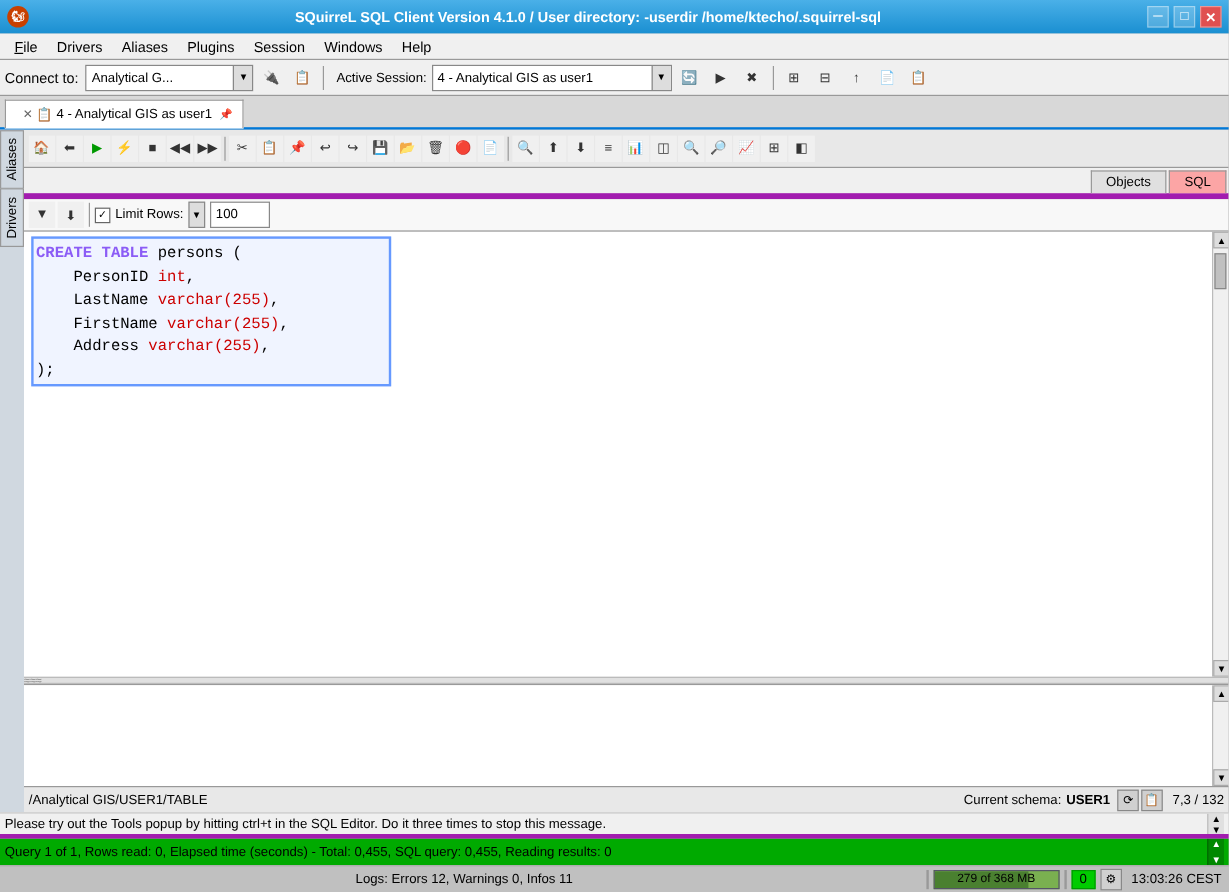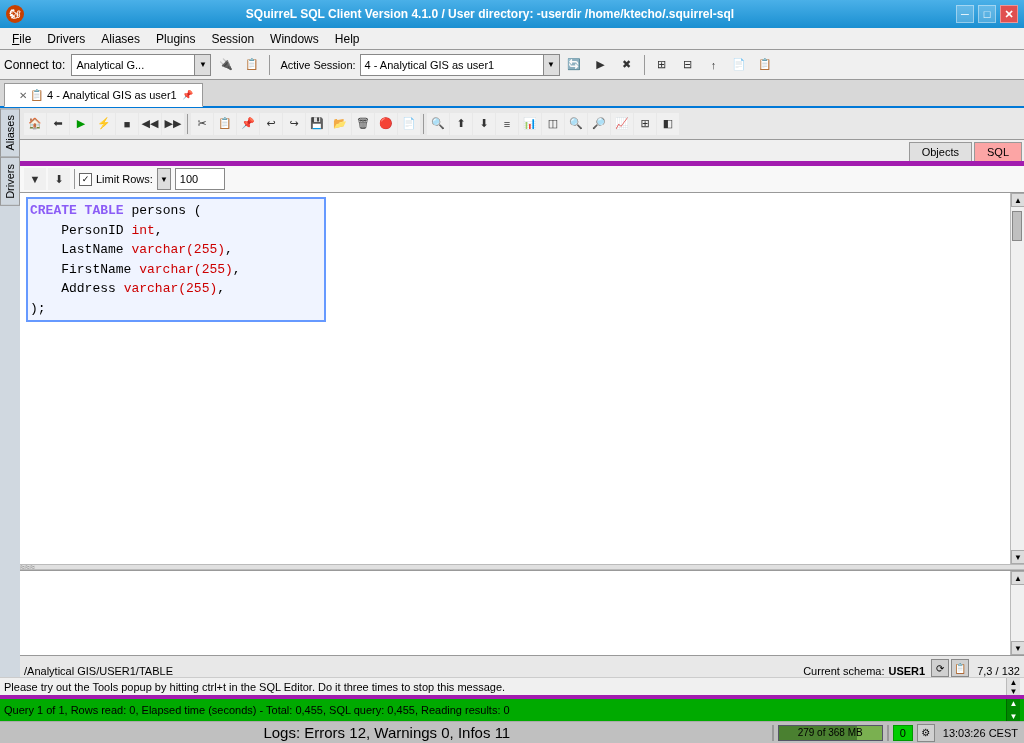--- a/index.html
+++ b/index.html
@@ -183,21 +183,21 @@
     .kw { color: #8b5cf6; font-weight: bold; }
     .dt { color: #cc0000; }
     .highlight-line { background: #ffffcc; display: block; width: 100%; }
 
     
     #status-bar {
       height: 22px;
       background: #e8e8e8;
       border-top: 1px solid #999;
       display: flex;
-      align-items: flex-end;
+      align-items: center;
       font-size: 11px;
       padding: 0 4px;
     }
 
     
     #messages-bar {
       height: 22px;
       background: #f0f0f0;
       border-top: 1px solid #ccc;
       display: flex;
@@ -500,21 +500,21 @@
 
   <div id="query-log-bar" style="background:#00aa00;height:22px;display:flex;align-items:center;padding:0 4px;font-size:11px;color:black;">
     <span style="flex:1;overflow:hidden;white-space:nowrap;font-size:11px;">Query 1 of 1, Rows read: 0, Elapsed time (seconds) - Total: 0,455, SQL query: 0,455, Reading results: 0</span>
     <div style="width:14px;background:#008800;border-left:1px solid #006600;height:100%;display:flex;flex-direction:column;align-items:center;justify-content:space-between;">
       <div style="font-size:8px;cursor:pointer;color:white;">▲</div>
       <div style="font-size:8px;cursor:pointer;color:white;">▼</div>
     </div>
   </div>
 
   <div id="bottom-status" style="height:22px;background:#c0c0c0;display:flex;align-items:center;padding:0 6px;gap:4px;font-size:11px;border-top:1px solid #aaa;">
-    <span style="flex:1;text-align:center;font-size:15px;">Logs: Errors 12, Warnings 0, Infos 11</span>
+    <span style="flex:1;text-align:center;font-size:11px;">Logs: Errors 12, Warnings 0, Infos 11</span>
     <div style="width:2px;height:16px;background:#999;"></div>
     <div style="display:flex;align-items:center;width:105px;height:16px;background:#7ab050;border:1px solid #556;position:relative;overflow:hidden;">
       <div style="position:absolute;left:0;top:0;width:76%;height:100%;background:#4a8030;"></div>
       <span style="position:relative;z-index:1;font-size:10px;width:100%;text-align:center;color:#000;">279 of 368 MB</span>
     </div>
     <div style="width:2px;height:16px;background:#999;"></div>
     <div style="background:#00cc00;color:black;padding:1px 6px;border:1px solid #009900;font-size:11px;">0</div>
     <div class="icon-btn">⚙</div>
     <span style="font-size:11px;margin-left:4px;">13:03:26 CEST</span>
   </div>

